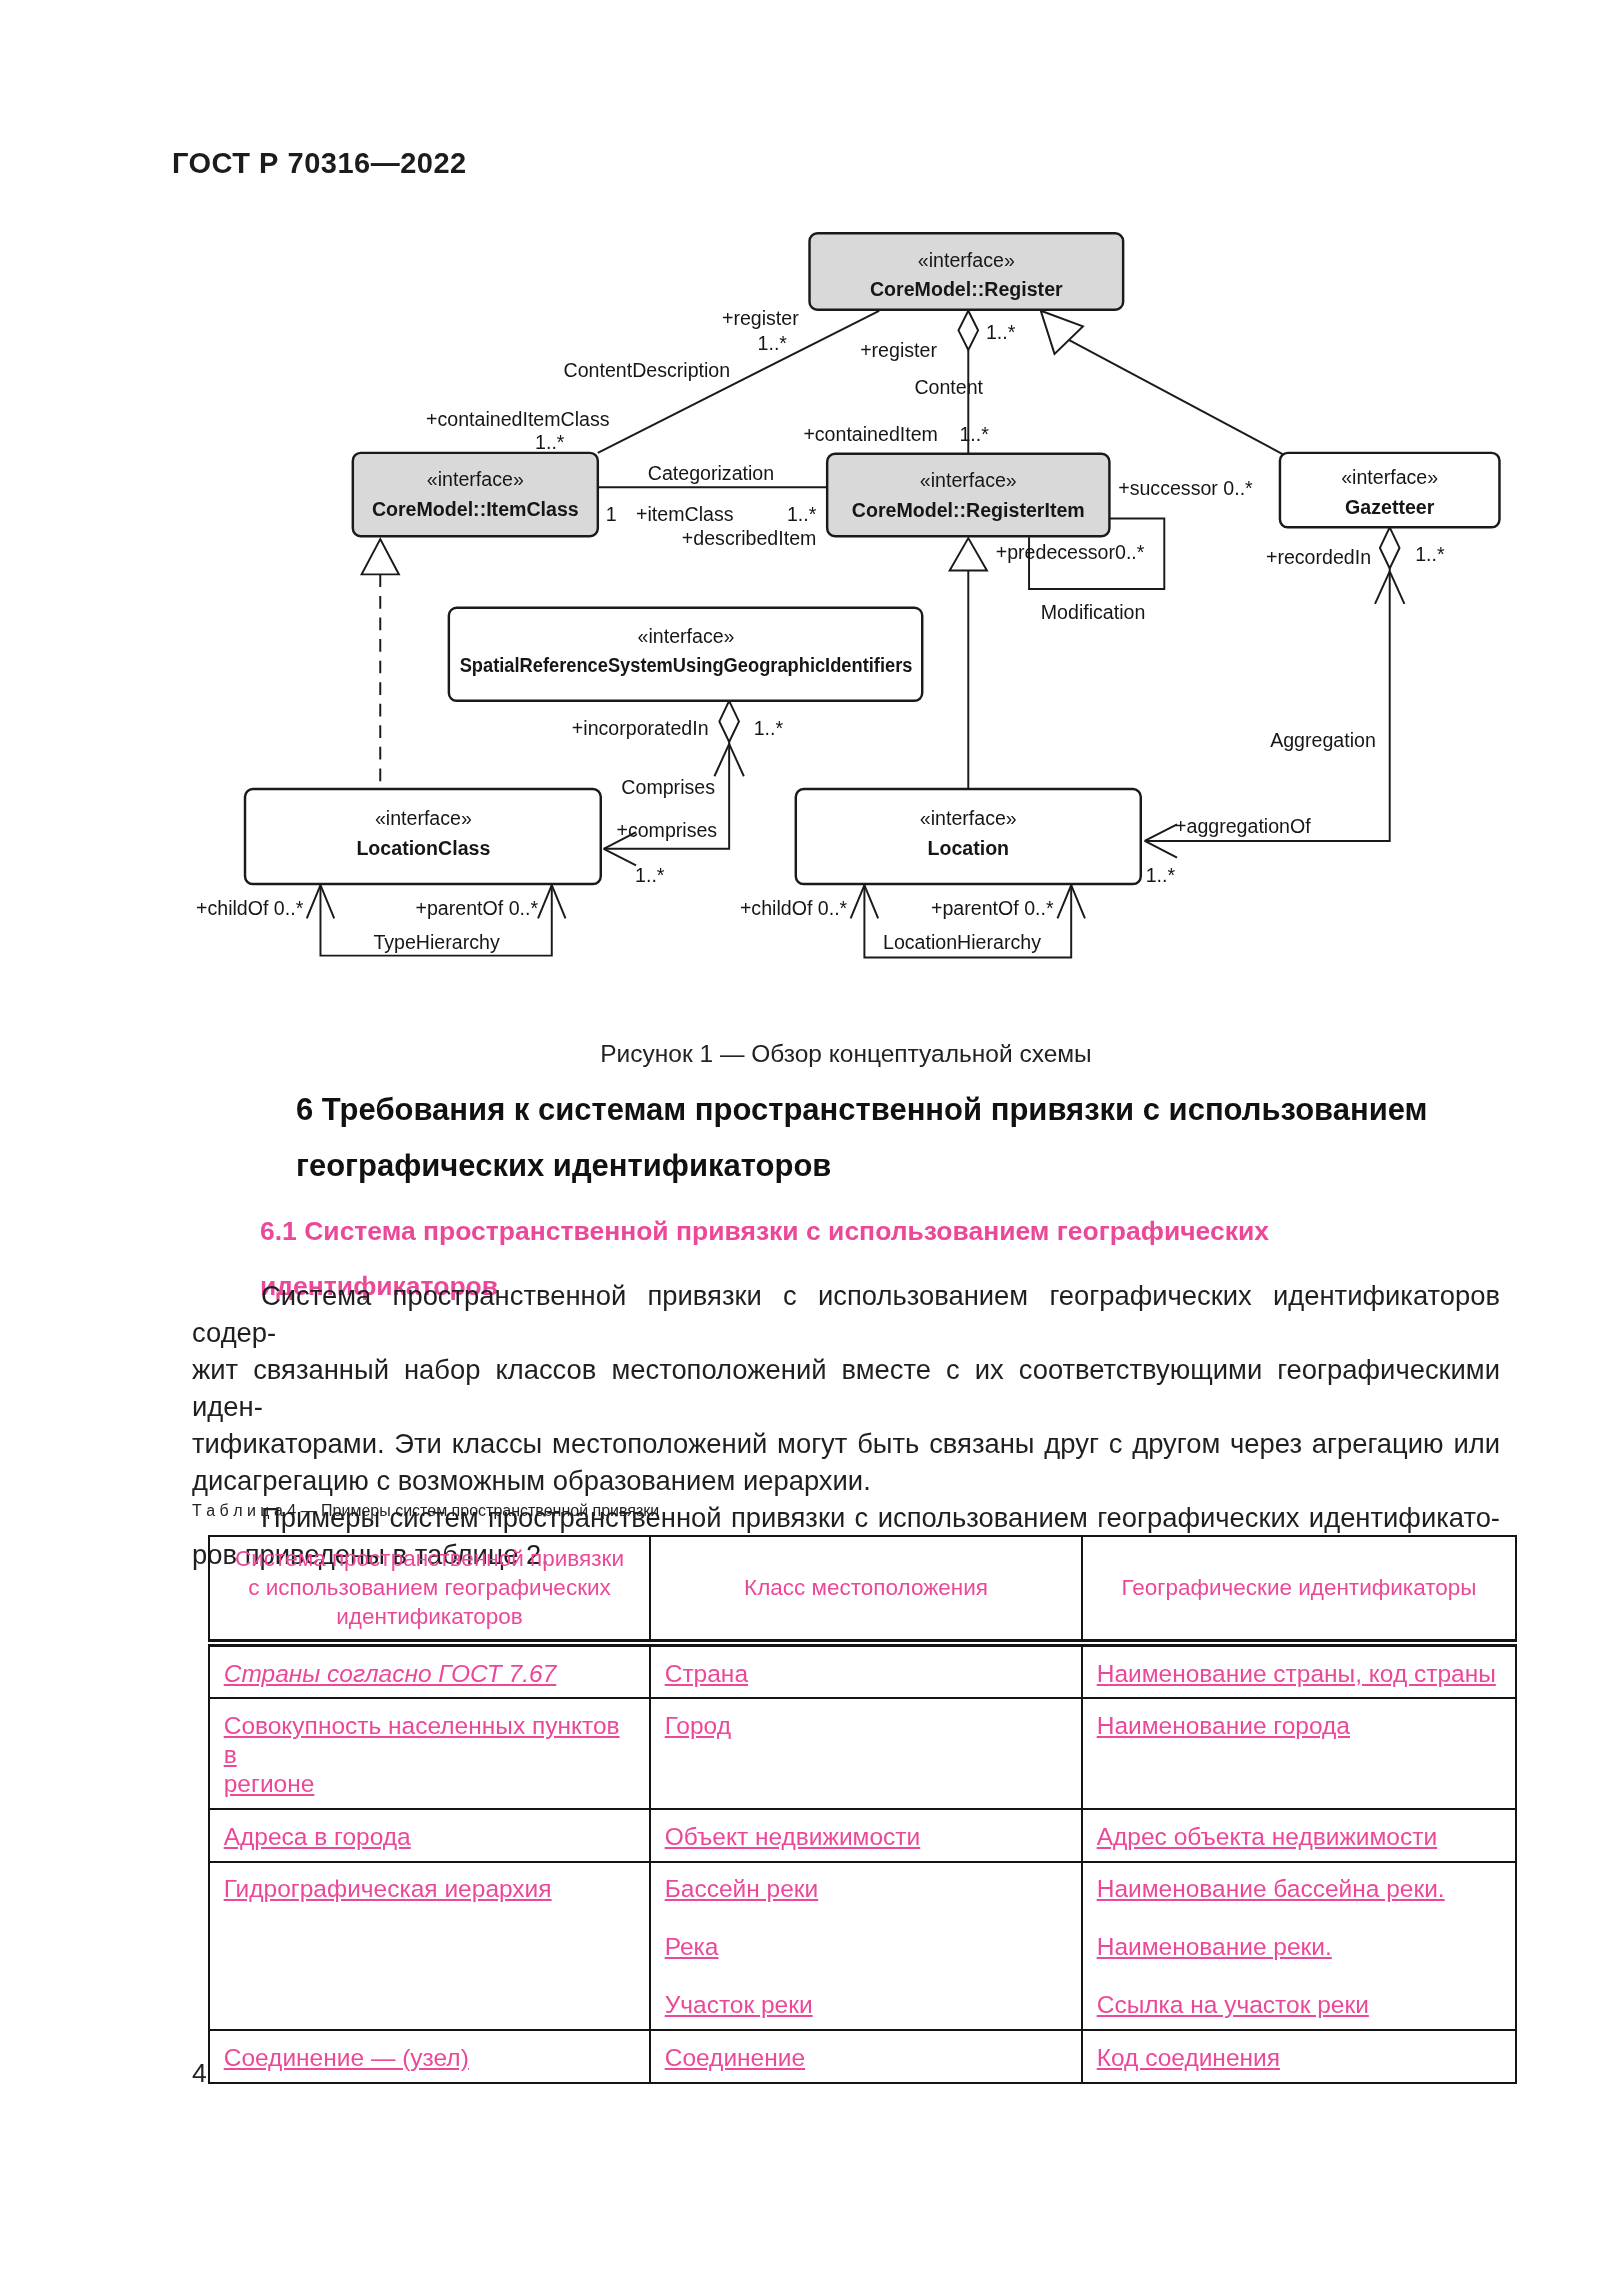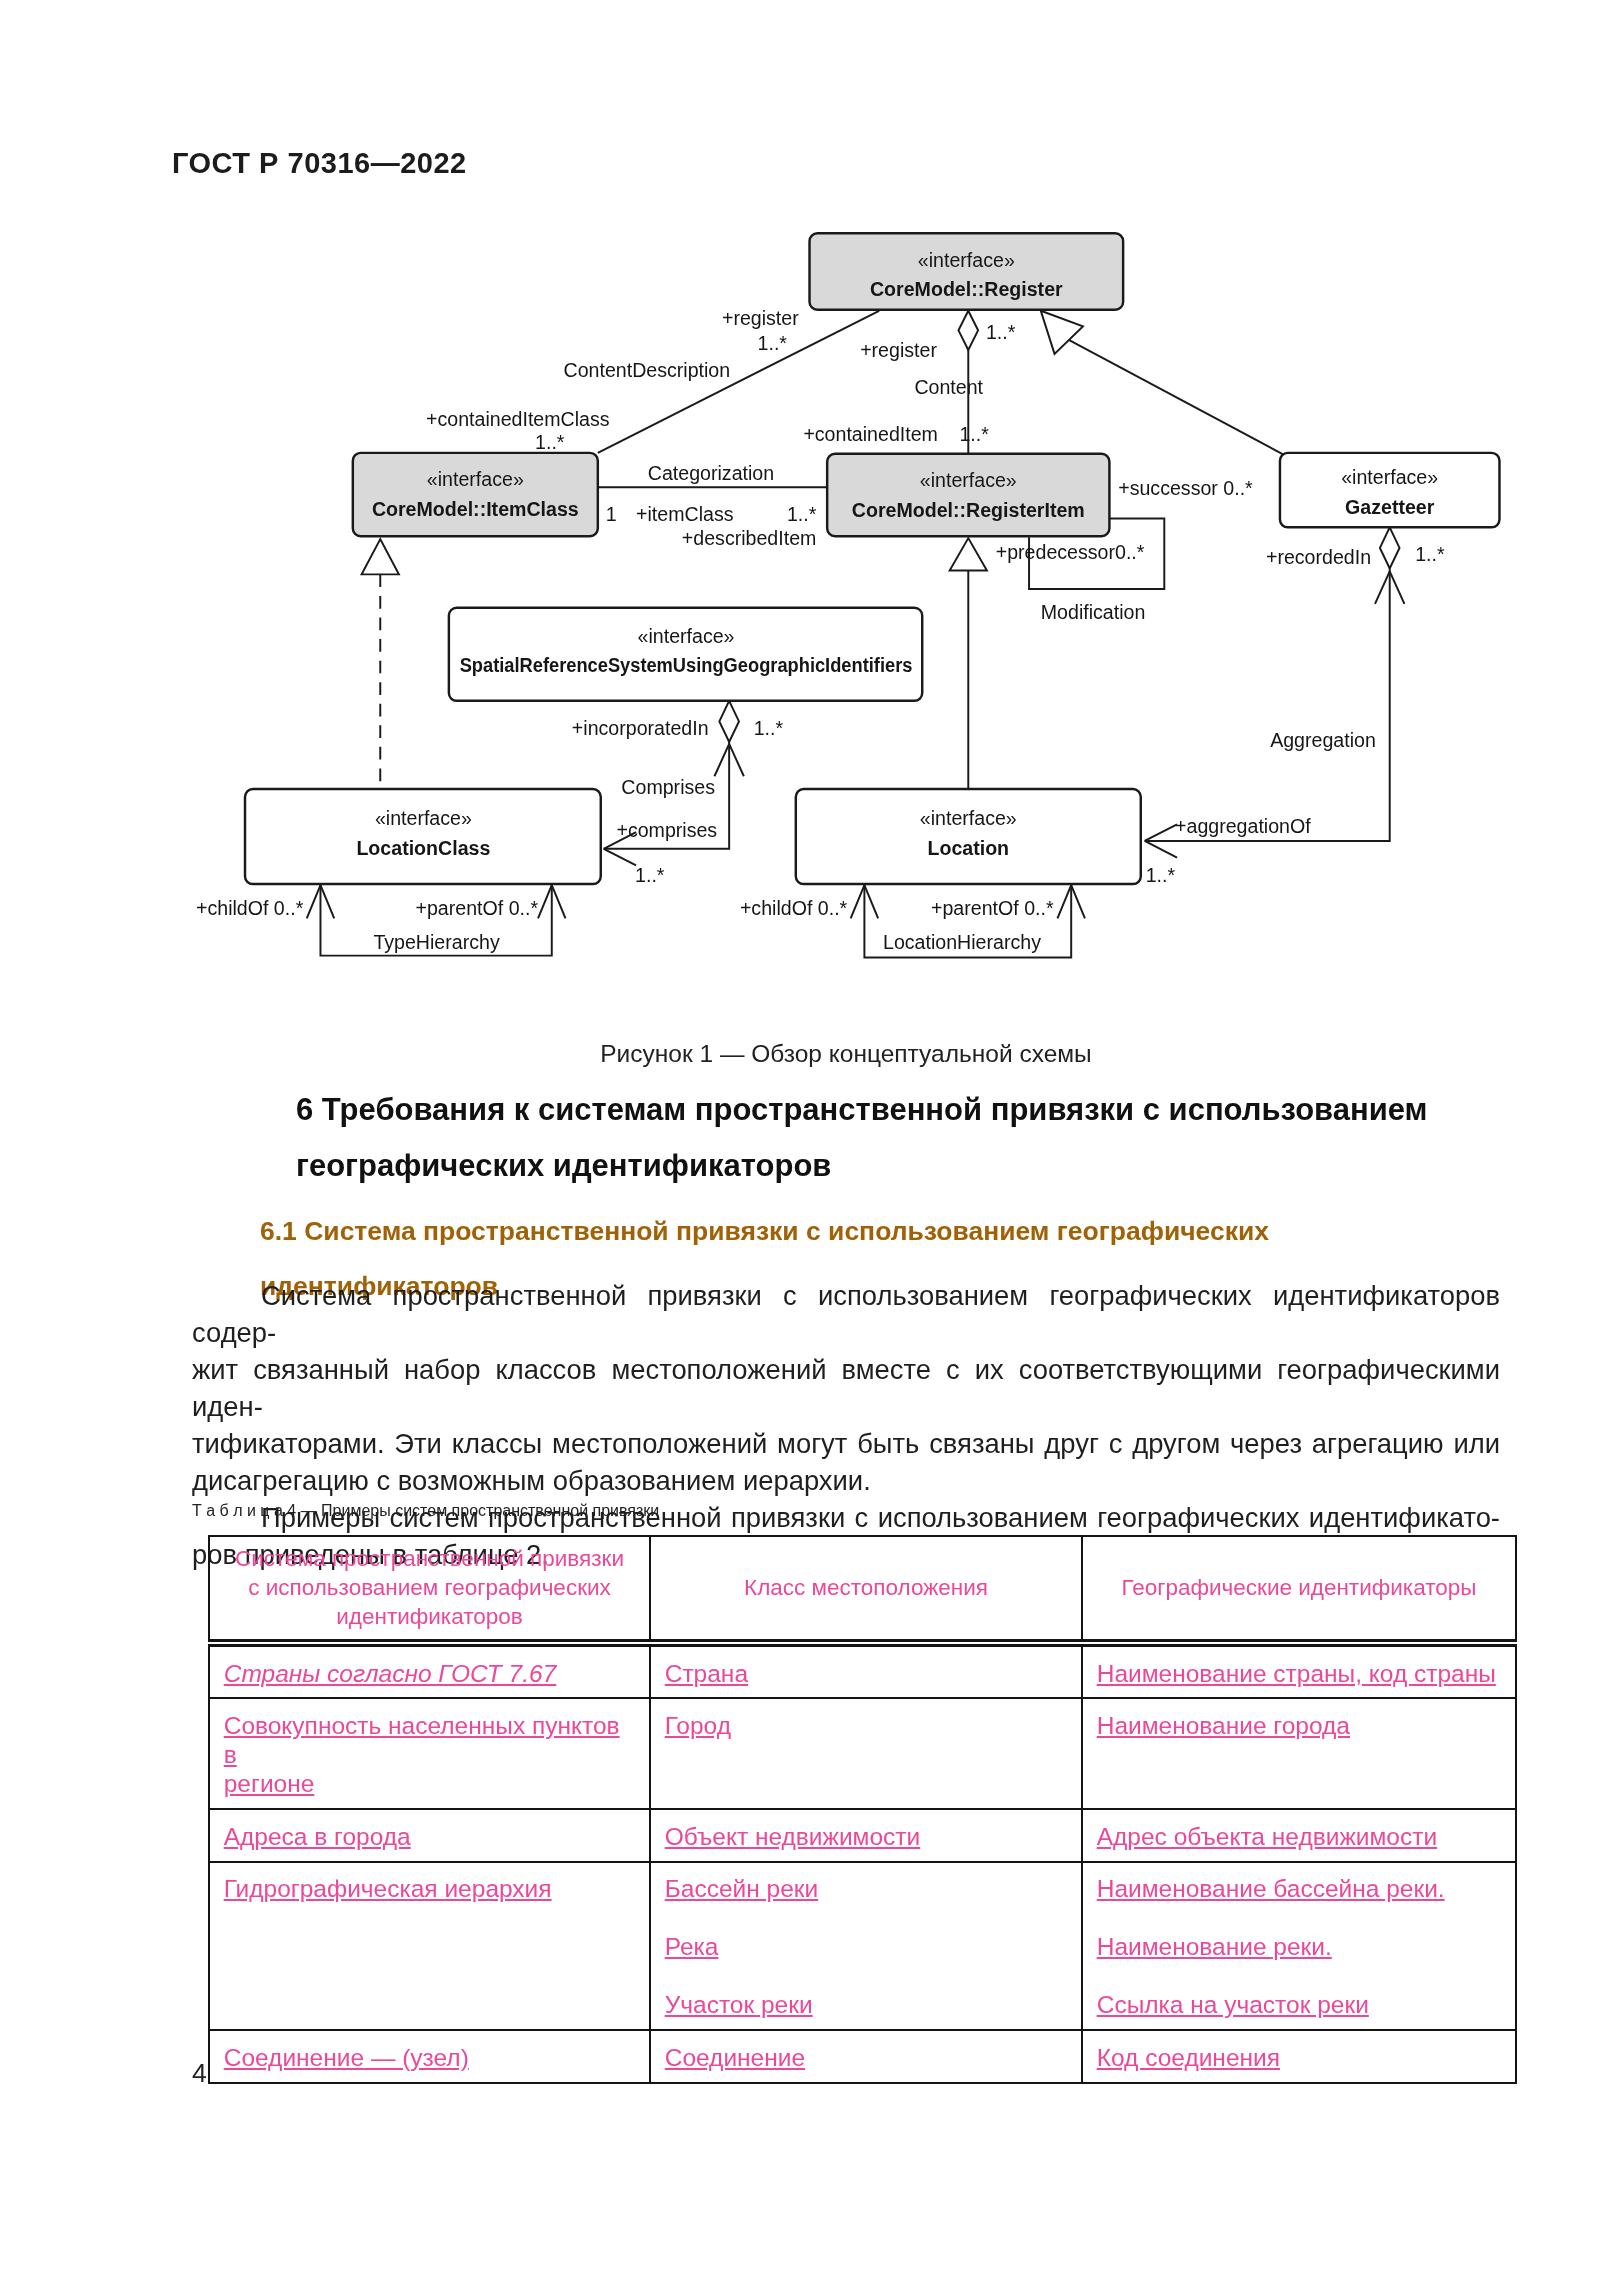--- a/index.html
+++ b/index.html
@@ -8,21 +8,21 @@
     font-family:"Liberation Sans",sans-serif;color:#1c1c1c;
     -webkit-font-smoothing:antialiased;
   }
   .abs{position:absolute;}
   .doc-header{left:172px;top:147px;font-size:29px;font-weight:bold;letter-spacing:0.5px;}
   .diagram-svg{left:0;top:0;width:1621px;height:990px;}
   .diagram-svg text{font-family:"Liberation Sans",sans-serif;font-size:20px;fill:#161616;}
   .diagram-svg text.bname{font-weight:bold;font-size:20px;}
   .figure-caption{left:192px;top:1040px;width:1308px;text-align:center;font-size:24.5px;color:#222;}
   .h-main{left:260px;top:1082px;font-size:31px;font-weight:bold;line-height:56px;color:#111;margin-left:36px;}
-  .h-sub{left:260px;top:1204px;font-size:26.5px;font-weight:bold;line-height:55px;color:#a16207;}
+  .h-sub{left:260px;top:1204px;font-size:26.5px;font-weight:bold;line-height:55px;color:#ec4899;}
   .bodytext{left:192px;top:1277px;width:1308px;font-size:27.4px;line-height:37px;color:#1f1f1f;}
   .jline{text-align:justify;text-align-last:justify;}
   .jlast{text-align:left;}
   .indent{text-indent:69px;}
   .table-label{left:192px;top:1502px;font-size:16px;color:#222;}
   table.doc-table{
     position:absolute;left:208px;top:1535px;width:1308px;
     border-collapse:collapse;table-layout:fixed;
     font-size:24.5px;color:#ec4899;
   }

